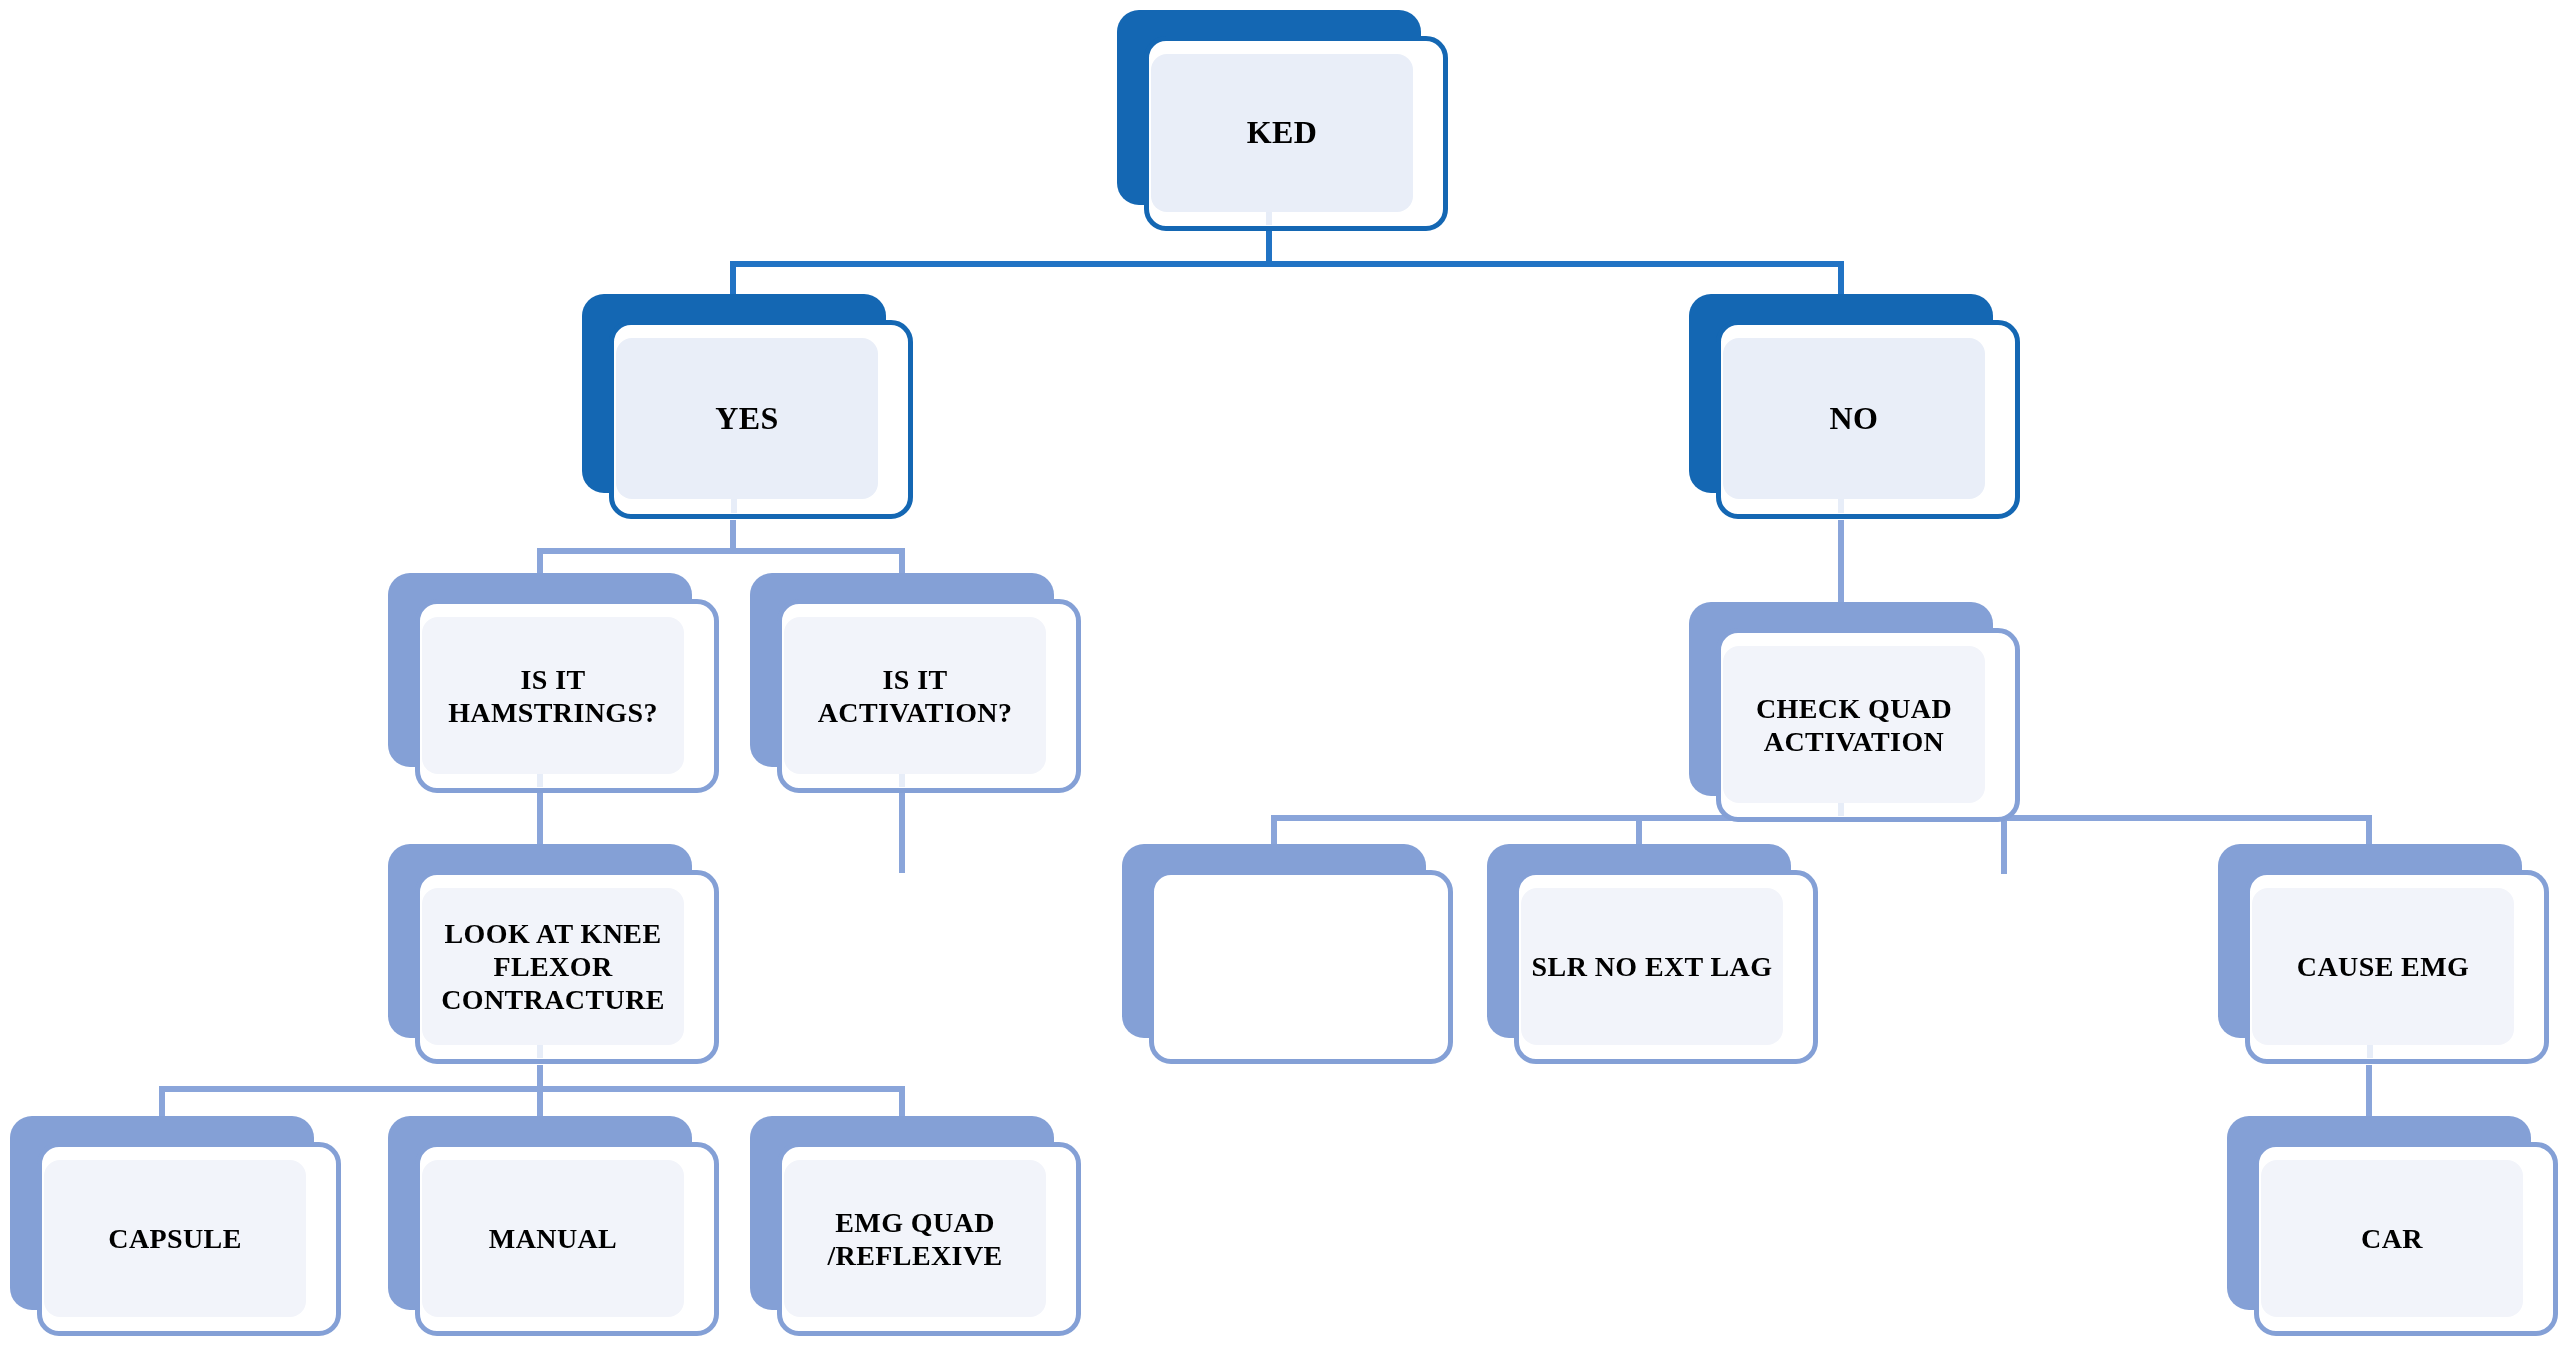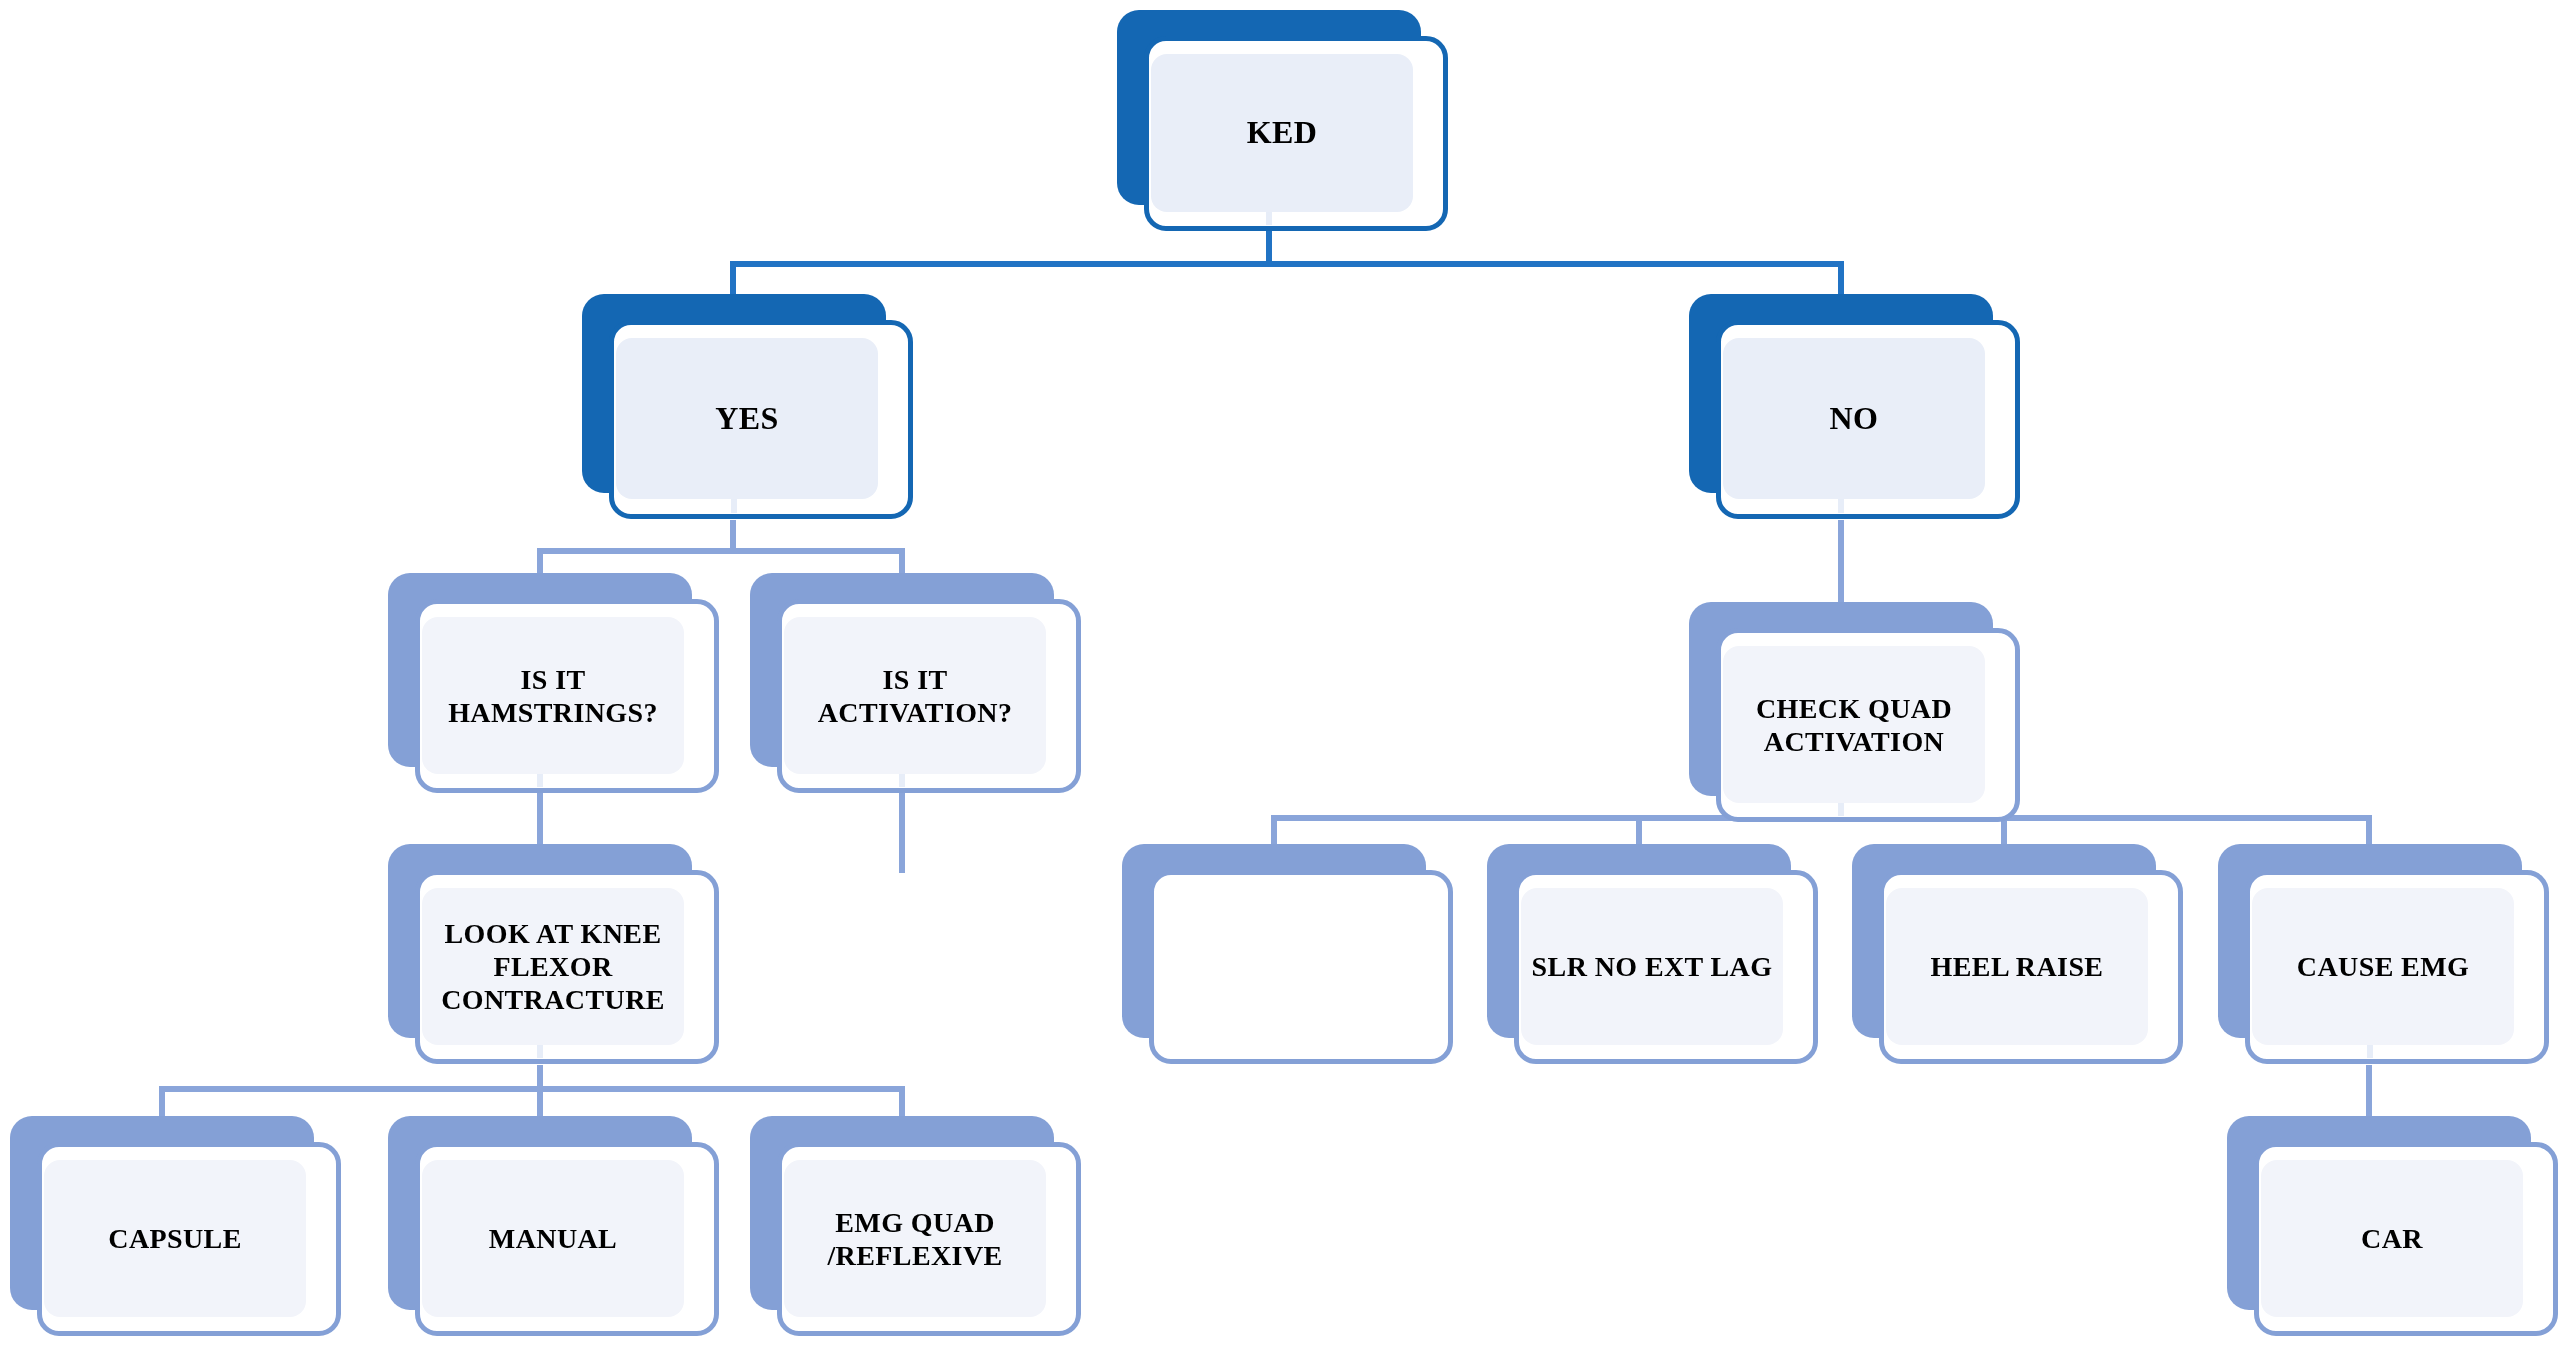--- a/index.html
+++ b/index.html
@@ -158,27 +158,20 @@
   </div>
 
   <div class="node" style="left:1514px;top:870px;width:304px;height:194px;">
     <div class="shadow"></div>
     <div class="card"></div>
     <div class="fill">
       <span class="label">SLR NO EXT LAG</span>
     </div>
   </div>
 
-  <div class="node" style="left:1879px;top:870px;width:304px;height:194px;">
-    <div class="shadow"></div>
-    <div class="card"></div>
-    <div class="fill">
-      <span class="label">HEEL RAISE</span>
-    </div>
-  </div>
 
   <div class="node" style="left:2245px;top:870px;width:304px;height:194px;">
     <div class="shadow"></div>
     <div class="card"></div>
     <div class="thru"></div>
     <div class="fill">
       <span class="label">CAUSE EMG</span>
     </div>
   </div>
 

